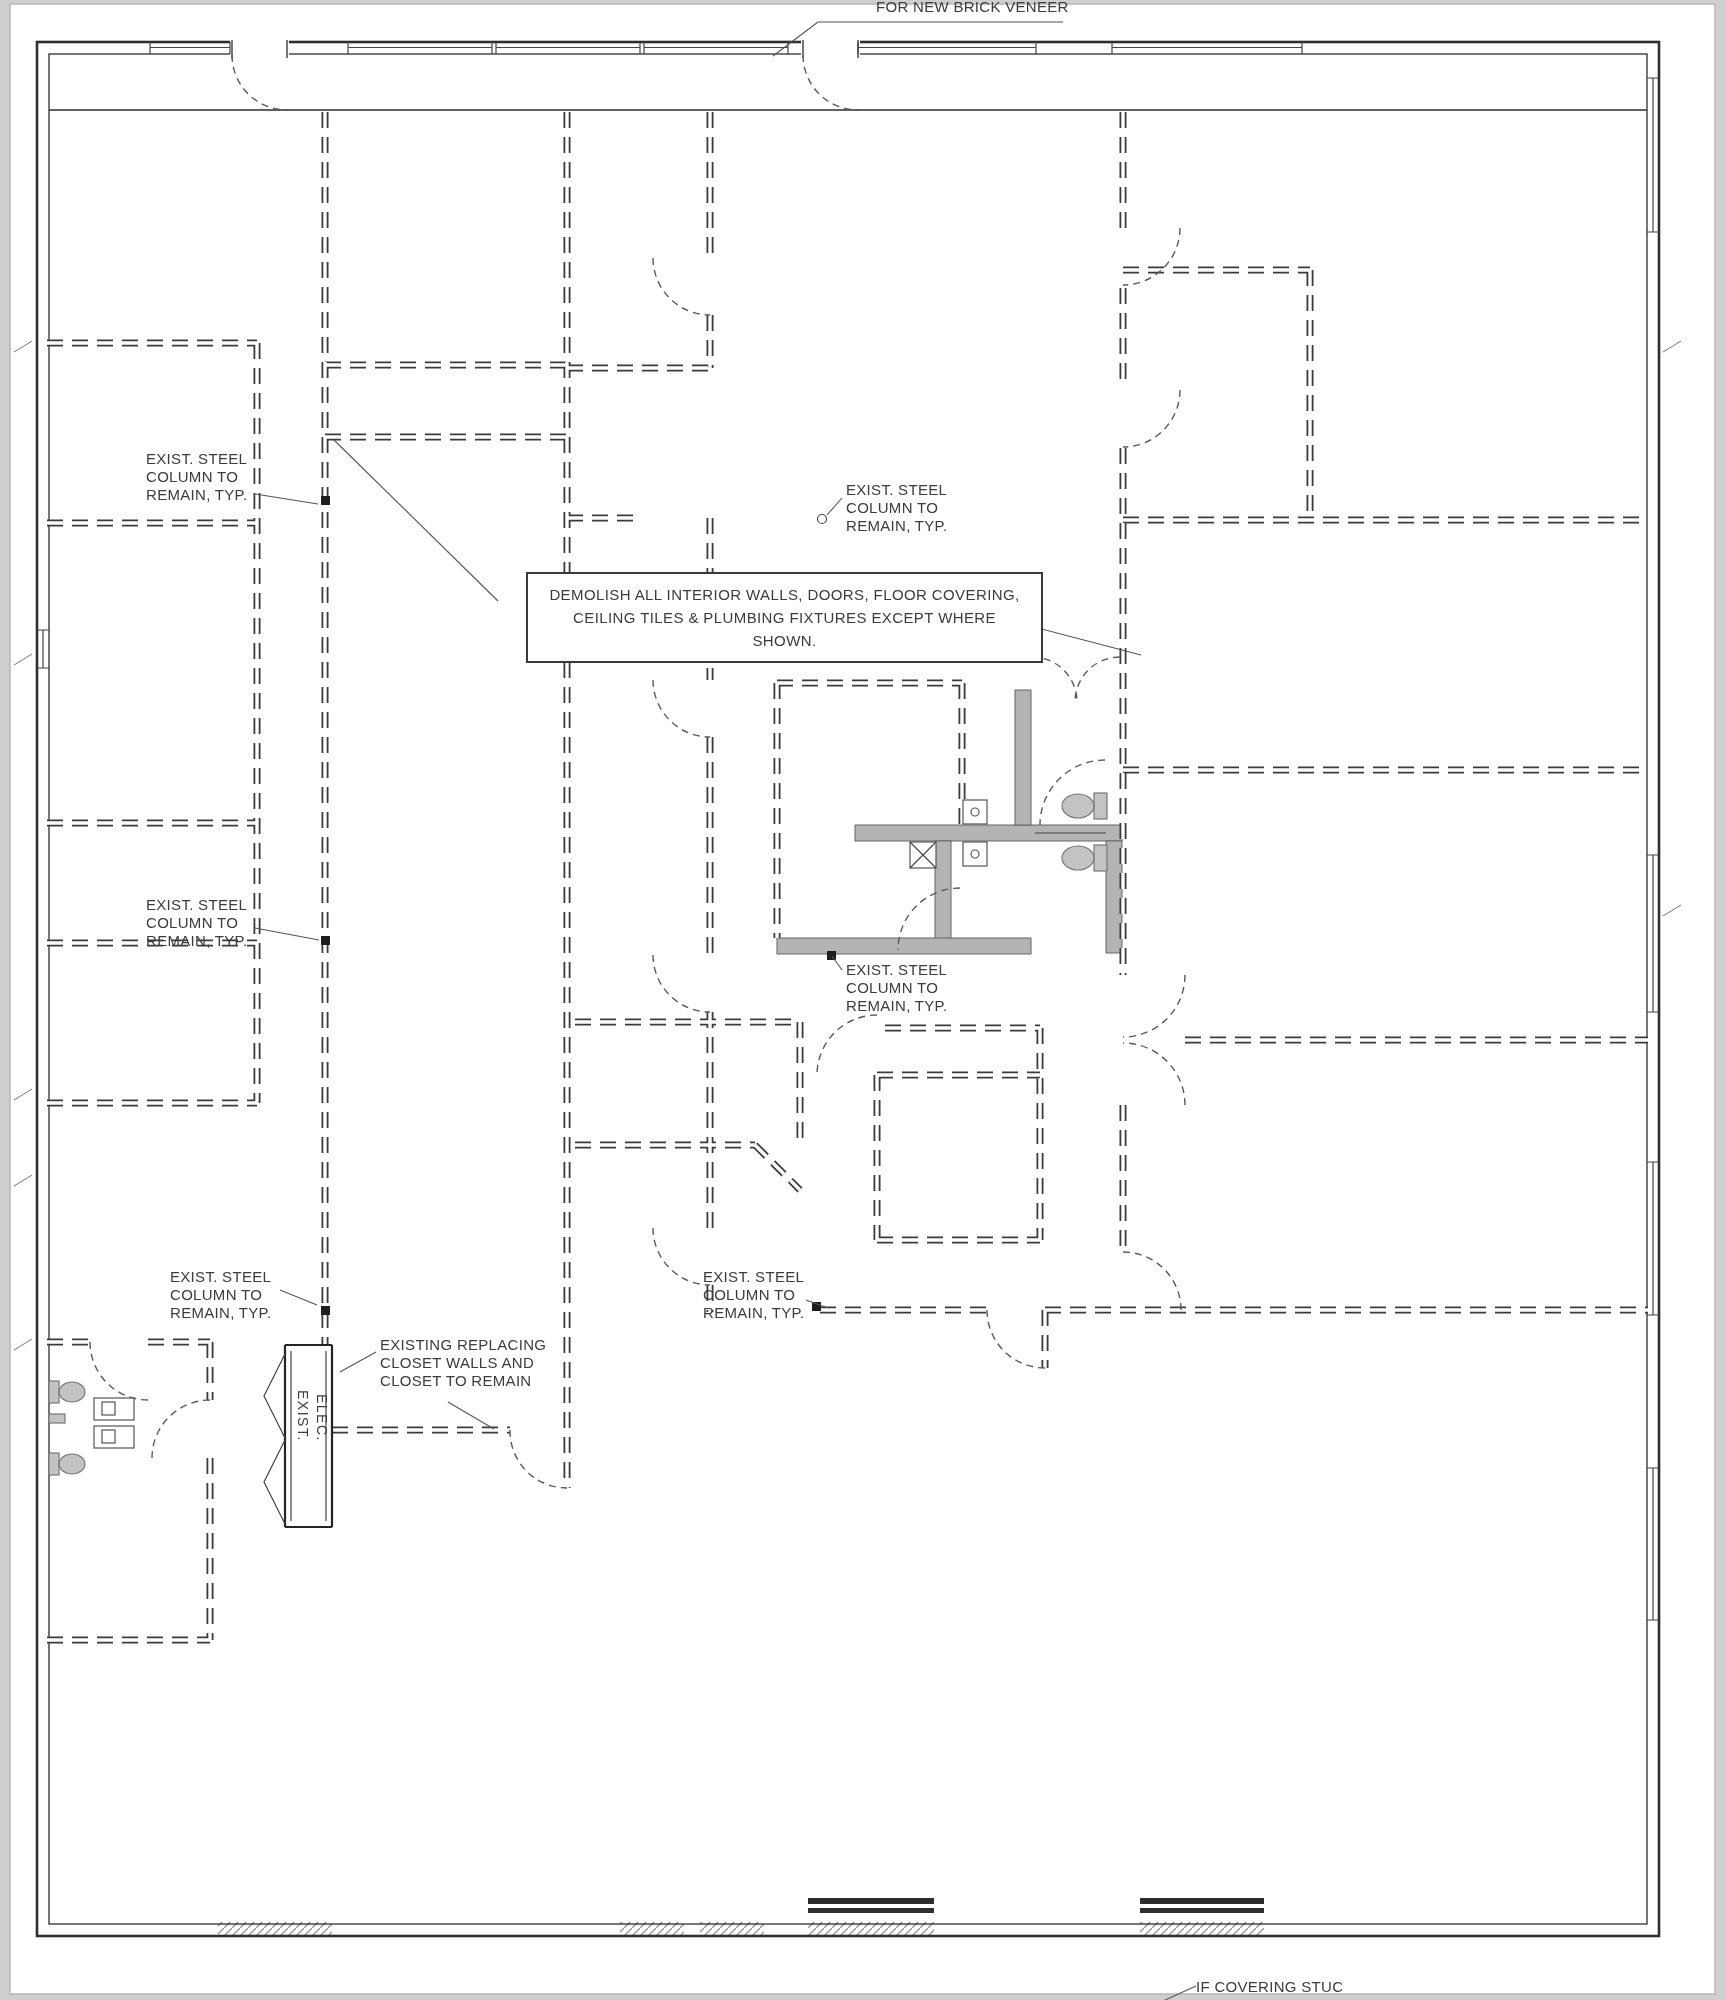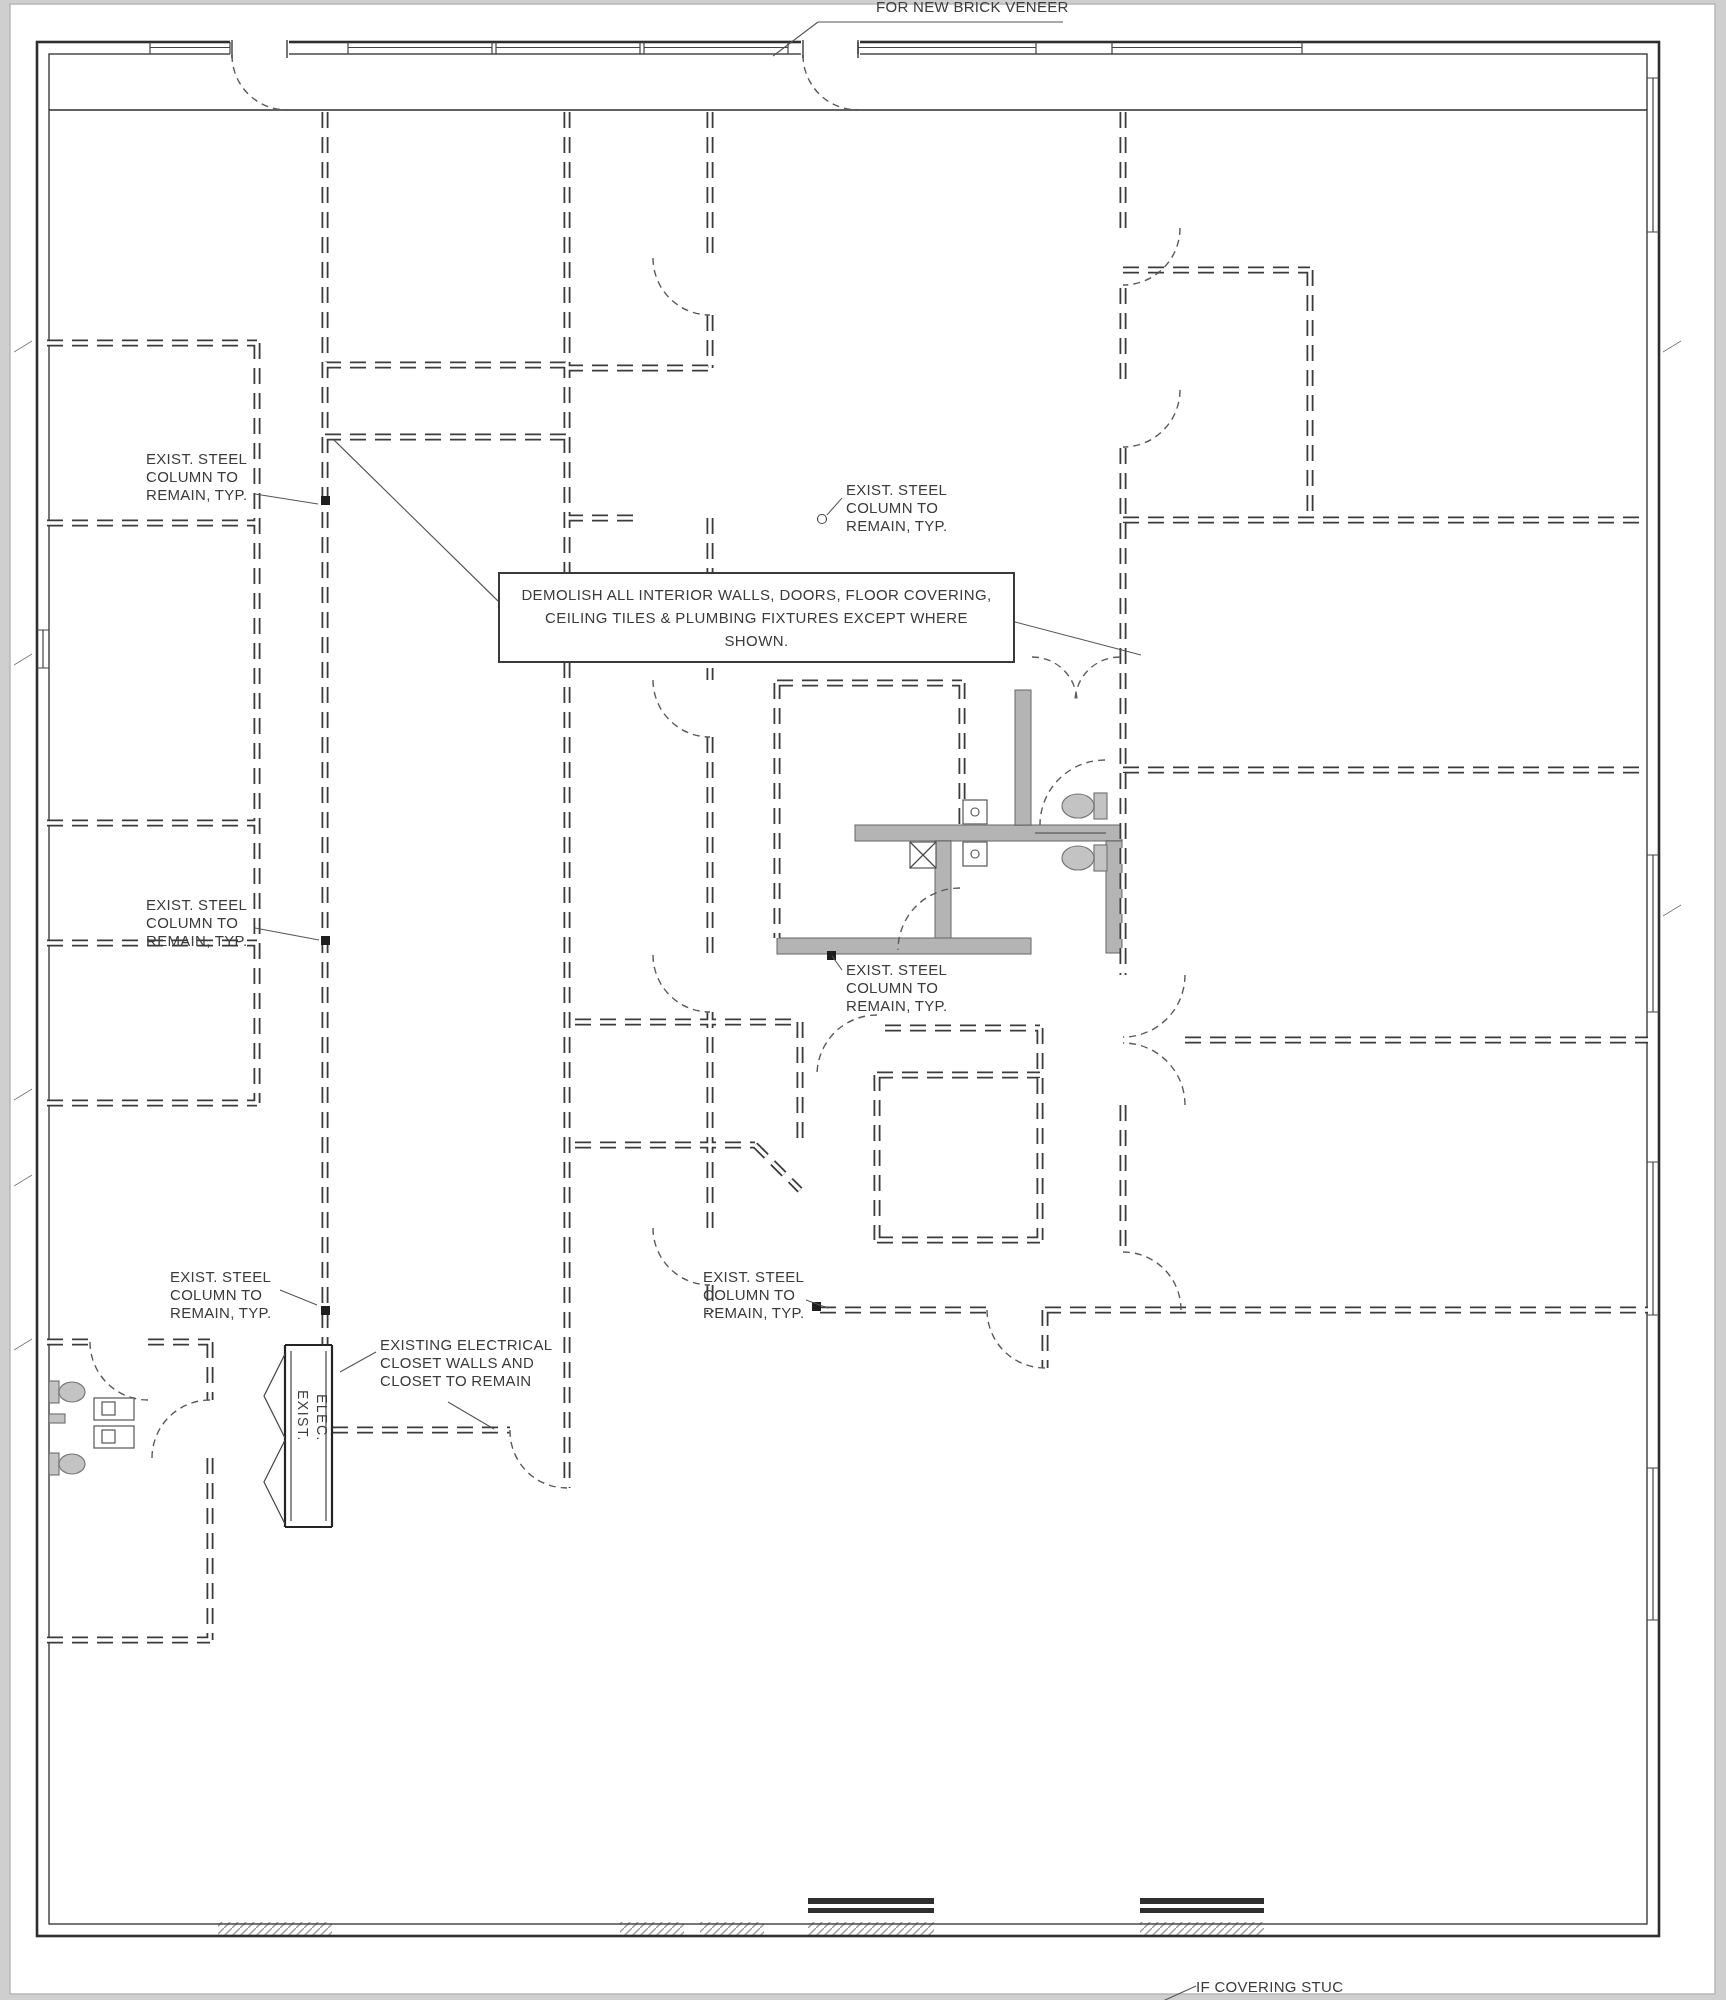--- a/index.html
+++ b/index.html
@@ -16,21 +16,21 @@
   .fx{fill:#c3c3c3;stroke:#777;stroke-width:1.2;}
   .fxw{fill:#ffffff;stroke:#555;stroke-width:1.2;}
   .solid{fill:none;stroke:#242424;stroke-width:2.2;}
   .thin{fill:none;stroke:#444;stroke-width:1.2;}
   .leader{fill:none;stroke:#555;stroke-width:1.1;}
   .tick{fill:none;stroke:#777;stroke-width:1;}
   .col{fill:#1e1e1e;}
   
   .note{position:absolute;font-size:15px;line-height:18px;color:#3c3c3c;
         letter-spacing:.3px;white-space:nowrap;}
-  .demo-box{position:absolute;left:498px;top:572px;width:517px;box-sizing:border-box;
+  .demo-box{position:absolute;left:526px;top:572px;width:517px;box-sizing:border-box;
         border:2px solid #3a3a3a;background:#fff;text-align:center;padding:9px 12px;
         font-size:15px;line-height:23px;letter-spacing:.4px;color:#3c3c3c;}
   .vtext{position:absolute;transform-origin:0 0;transform:rotate(90deg);
         font-size:14px;letter-spacing:1.5px;color:#3c3c3c;white-space:nowrap;}
   .cutoff{overflow:hidden;}
 </style>
 </head>
 <body>
 
 <div class="page">
@@ -226,21 +226,21 @@
   <div>REMAIN, TYP.</div>
 </div>
 
 <div class="note" style="left:703px;top:1268px">
   <div>EXIST. STEEL</div>
   <div>COLUMN TO</div>
   <div>REMAIN, TYP.</div>
 </div>
 
 <div class="note" style="left:380px;top:1336px">
-  <div>EXISTING ELECTRICAL</div>
+  <div>EXISTING REPLACING</div>
   <div>CLOSET WALLS AND</div>
   <div>CLOSET TO REMAIN</div>
 </div>
 
 <div style="position:absolute;left:293px;top:1390px;width:40px;height:110px">
   <span class="vtext" style="left:18px;top:0">EXIST.</span>
   <span class="vtext" style="left:37px;top:4px">ELEC.</span>
 </div>
 
 <div class="note cutoff" style="left:1196px;top:1978px;height:22px">IF COVERING STUC</div>

